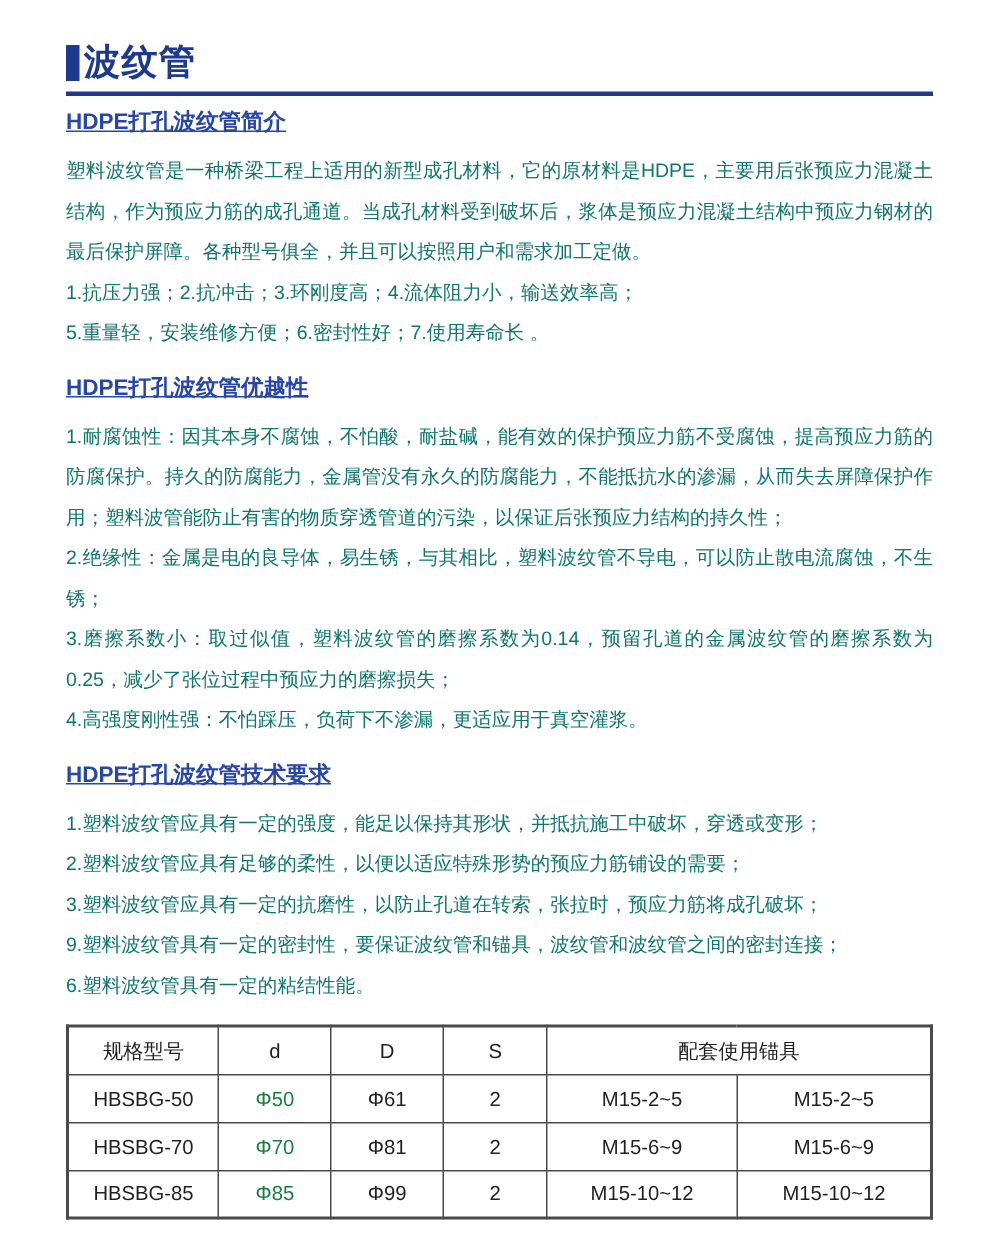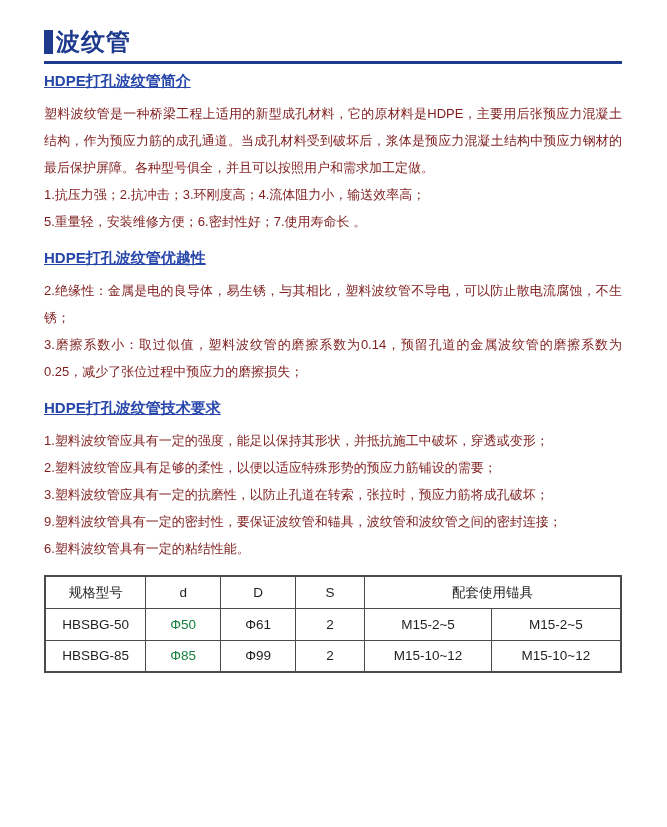--- a/index.html
+++ b/index.html
@@ -39,21 +39,21 @@
     font-size: 15px;
     font-weight: 700;
     color: #2746aa;
     text-decoration: underline;
     margin: 14px 0 9px 0;
     cursor: pointer;
   }
   .section-heading:first-of-type { margin-top: 8px; }
   p.body-text {
     font-size: 13px;
-    color: #7f1d1d;
+    color: #0f766e;
     line-height: 27px;
     text-align: justify;
   }
   table.spec-table {
     width: 100%;
     border-collapse: collapse;
     margin-top: 13px;
     font-size: 13.5px;
     color: #1f1f1f;
     text-align: center;
@@ -81,22 +81,24 @@
   
   <a class="section-heading">HDPE打孔波纹管简介</a>
   <p class="body-text">塑料波纹管是一种桥梁工程上适用的新型成孔材料，它的原材料是HDPE，主要用后张预应力混凝土结构，作为预应力筋的成孔通道。当成孔材料受到破坏后，浆体是预应力混凝土结构中预应力钢材的最后保护屏障。各种型号俱全，并且可以按照用户和需求加工定做。</p>
 
   
   <p class="body-text">1.抗压力强；2.抗冲击；3.环刚度高；4.流体阻力小，输送效率高；</p>
   <p class="body-text">5.重量轻，安装维修方便；6.密封性好；7.使用寿命长 。</p>
 
   
   <a class="section-heading">HDPE打孔波纹管优越性</a>
+  <p class="body-text">1.耐腐蚀性：因其本身不腐蚀，不怕酸，耐盐碱，能有效的保护预应力筋不受腐蚀，提高预应力筋的防腐保护。持久的防腐能力，金属管没有永久的防腐能力，不能抵抗水的渗漏，从而失去屏障保护作用；塑料波管能防止有害的物质穿透管道的污染，以保证后张预应力结构的持久性；</p>
   <p class="body-text">2.绝缘性：金属是电的良导体，易生锈，与其相比，塑料波纹管不导电，可以防止散电流腐蚀，不生锈；</p>
   <p class="body-text">3.磨擦系数小：取过似值，塑料波纹管的磨擦系数为0.14，预留孔道的金属波纹管的磨擦系数为0.25，减少了张位过程中预应力的磨擦损失；</p>
+  <p class="body-text">4.高强度刚性强：不怕踩压，负荷下不渗漏，更适应用于真空灌浆。</p>
 
   
   <a class="section-heading">HDPE打孔波纹管技术要求</a>
   <p class="body-text">1.塑料波纹管应具有一定的强度，能足以保持其形状，并抵抗施工中破坏，穿透或变形；</p>
   <p class="body-text">2.塑料波纹管应具有足够的柔性，以便以适应特殊形势的预应力筋铺设的需要；</p>
   <p class="body-text">3.塑料波纹管应具有一定的抗磨性，以防止孔道在转索，张拉时，预应力筋将成孔破坏；</p>
   <p class="body-text">9.塑料波纹管具有一定的密封性，要保证波纹管和锚具，波纹管和波纹管之间的密封连接；</p>
   <p class="body-text">6.塑料波纹管具有一定的粘结性能。</p>
 
   
@@ -121,20 +123,28 @@
     <tbody>
         <tr>
           <td>HBSBG-50</td>
           <td class="dim">Φ50</td>
           <td>Φ61</td>
           <td>2</td>
           <td>M15-2~5</td>
           <td>M15-2~5</td>
         </tr>
         <tr>
+          <td>HBSBG-70</td>
+          <td class="dim">Φ70</td>
+          <td>Φ81</td>
+          <td>2</td>
+          <td>M15-6~9</td>
+          <td>M15-6~9</td>
+        </tr>
+        <tr>
           <td>HBSBG-85</td>
           <td class="dim">Φ85</td>
           <td>Φ99</td>
           <td>2</td>
           <td>M15-10~12</td>
           <td>M15-10~12</td>
         </tr>
       </tbody>
   </table>
 

